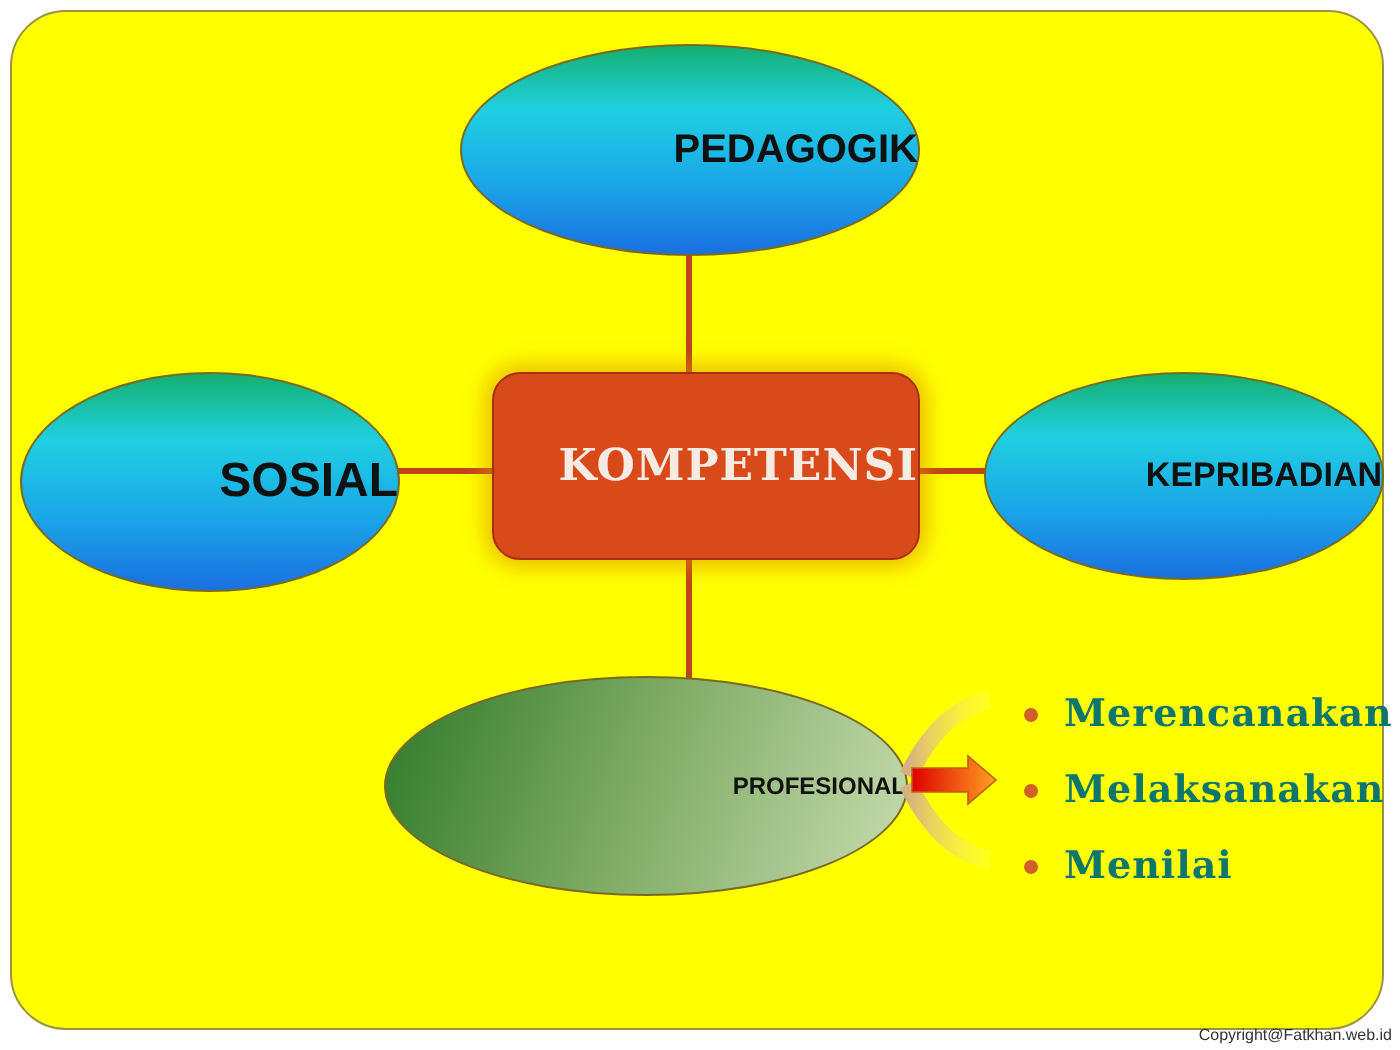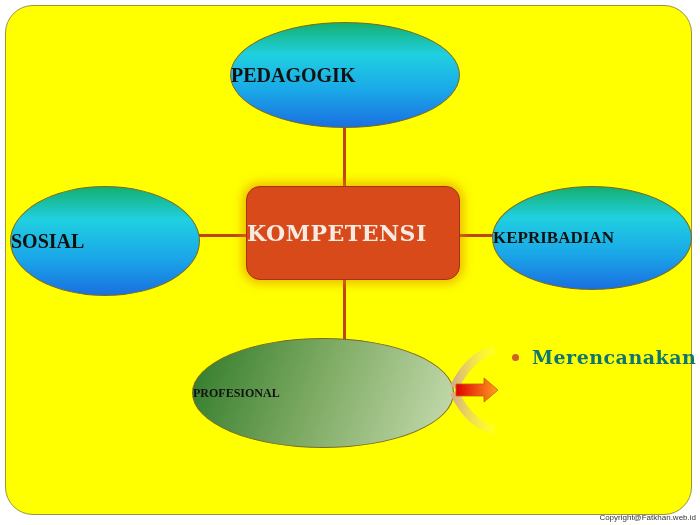--- a/index.html
+++ b/index.html
@@ -1,42 +1,42 @@
 <!DOCTYPE html>
 <html><head>
   <meta charset="utf-8">
   <style>
     html, body { margin:0; padding:0; background:#ffffff; }
     body { width:700px; height:525px; position:relative; overflow:hidden; font-family:"DejaVu Serif", serif; }
     .board { position:absolute; left:5px; top:5px; width:687px; height:510px; background:#ffff00; border:1.5px solid #9a9440; border-radius:28px; box-sizing:border-box; }
     .line { position:absolute; background:#c0441a; }
-    .ellipse { position:absolute; border-radius:50%; border:1.5px solid #7a6a20; box-sizing:border-box; display:flex; align-items:center; justify-content:flex-start; text-align:center; font-weight:bold; color:#111; font-family:Liberation Serif, serif; }
+    .ellipse { position:absolute; border-radius:50%; border:1.5px solid #7a6a20; box-sizing:border-box; display:flex; align-items:center; justify-content:flex-end; text-align:center; font-weight:bold; color:#111; font-family:Liberation Sans, sans-serif; }
     .blue { background:linear-gradient(to bottom, #14b070 0%, #20d0e0 30%, #1aa8e8 65%, #1a70e0 100%); }
     .green { background:linear-gradient(110deg, #2f7a2a 0%, #7aa860 45%, #c8dcb0 100%); }
-    .center { position:absolute; left:246px; top:186px; width:214px; height:94px; background:#d94a1a; border:1.5px solid #a83010; border-radius:14px; box-shadow:0 0 10px 4px rgba(220,140,0,0.55); display:flex; flex-direction:column; align-items:flex-start; justify-content:center; color:#f6ebe2; font-weight:bold; font-size:22px; letter-spacing:0.5px; line-height:30px; box-sizing:border-box; }
+    .center { position:absolute; left:246px; top:186px; width:214px; height:94px; background:#d94a1a; border:1.5px solid #a83010; border-radius:14px; box-shadow:0 0 10px 4px rgba(220,140,0,0.55); display:flex; flex-direction:column; align-items:flex-end; justify-content:center; color:#f6ebe2; font-weight:bold; font-size:22px; letter-spacing:0.5px; line-height:30px; box-sizing:border-box; }
     .bullets { position:absolute; left:512px; top:338px; }
     .bullet { display:flex; align-items:center; height:38px; font-weight:bold; font-size:19px; color:#0f766e; letter-spacing:0.5px; font-family:"DejaVu Serif", serif; }
     .dot { width:7px; height:7px; border-radius:50%; background:#d0602a; margin-right:13px; }
     .copyright { position:absolute; right:4px; bottom:3px; font-size:8px; color:#333; font-family:Liberation Sans, sans-serif; }
   </style>
 </head>
 <body>
 
 <div class="board"></div>
 
 <div class="line" style="left:343px;top:128px;width:3px;height:60px;"></div>
 <div class="line" style="left:343px;top:280px;width:3px;height:60px;"></div>
 <div class="line" style="left:198px;top:234px;width:50px;height:3px;"></div>
 <div class="line" style="left:458px;top:234px;width:36px;height:3px;"></div>
 
 <div class="ellipse blue" style="left:230px;top:22px;width:230px;height:106px;font-size:20px;">
   <span>PEDAGOGIK</span>
 </div>
 
-<div class="ellipse blue" style="left:10px;top:186px;width:190px;height:110px;font-size:20px;">
+<div class="ellipse blue" style="left:10px;top:186px;width:190px;height:110px;font-size:24px;">
   <span>SOSIAL</span>
 </div>
 
 <div class="ellipse blue" style="left:492px;top:186px;width:200px;height:104px;font-size:17px;line-height:26px;">
   <span>KEPRIBADI</span>
   <span>AN</span>
 </div>
 
 <div class="center">
   <span>KOMPETENSI</span>
@@ -60,15 +60,23 @@
   <path d="M4 48 Q20 15 45 10" stroke="url(#fade)" stroke-width="9" fill="none"></path>
   <path d="M4 52 Q20 85 45 90" stroke="url(#fade)" stroke-width="9" fill="none"></path>
   <path d="M6 44 L34 44 L34 38 L48 50 L34 62 L34 56 L6 56 Z" fill="url(#red)" stroke="#c06010" stroke-width="0.8"></path>
 </svg>
 
 <div class="bullets">
   <div class="bullet">
       <span class="dot"></span>
       <span>Merencanakan</span>
     </div>
+  <div class="bullet">
+      <span class="dot"></span>
+      <span>Melaksanakan</span>
+    </div>
+  <div class="bullet">
+      <span class="dot"></span>
+      <span>Menilai</span>
+    </div>
 </div>
 
 <div class="copyright">Copyright@Fatkhan.web.id</div>
 
 </body></html>

